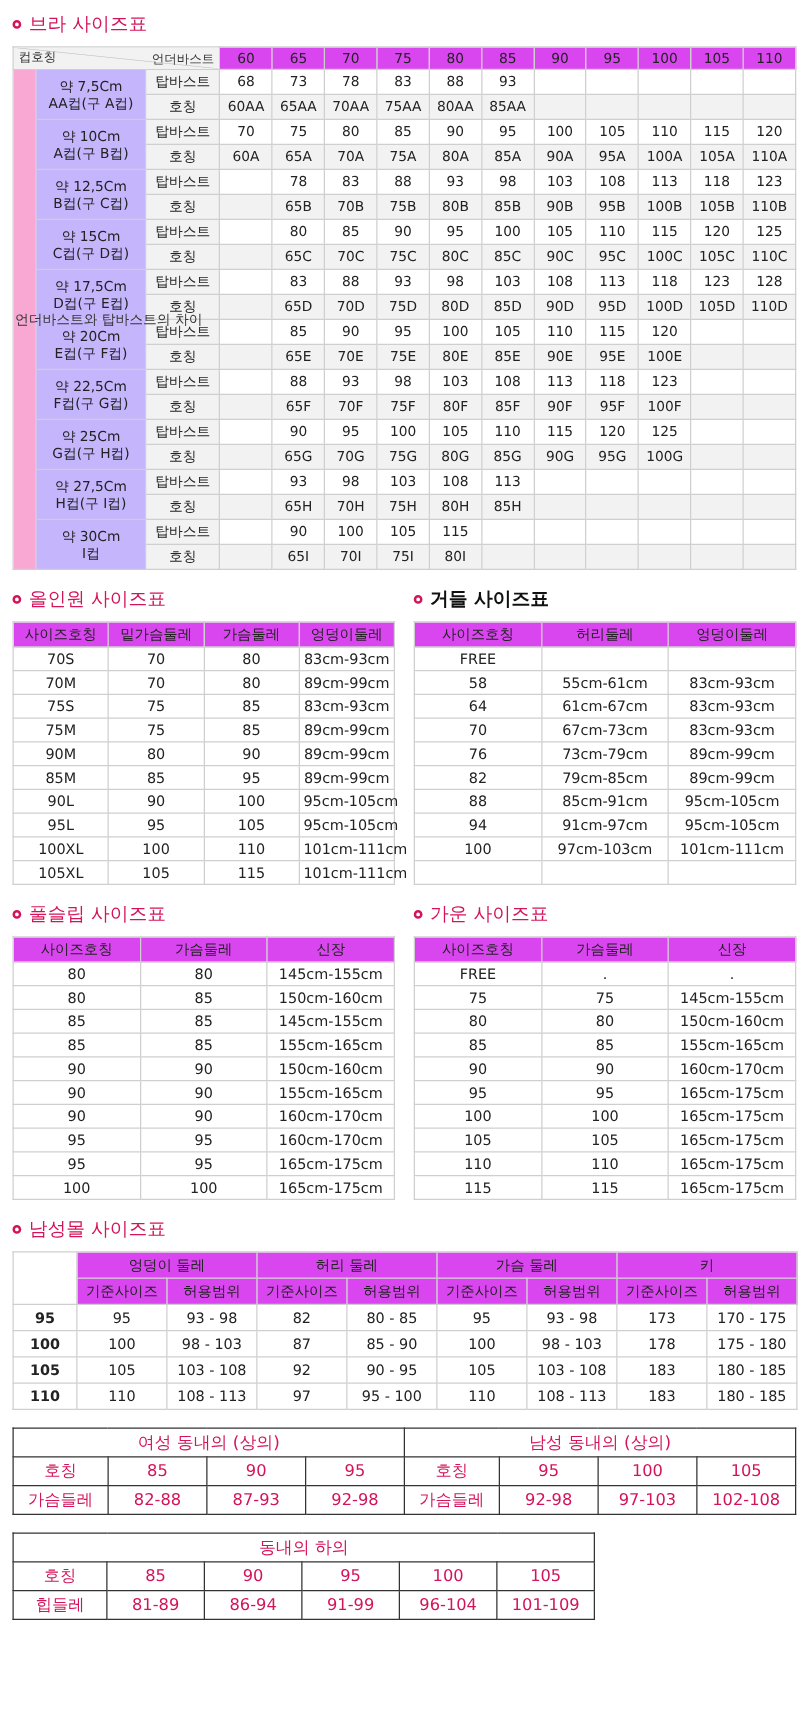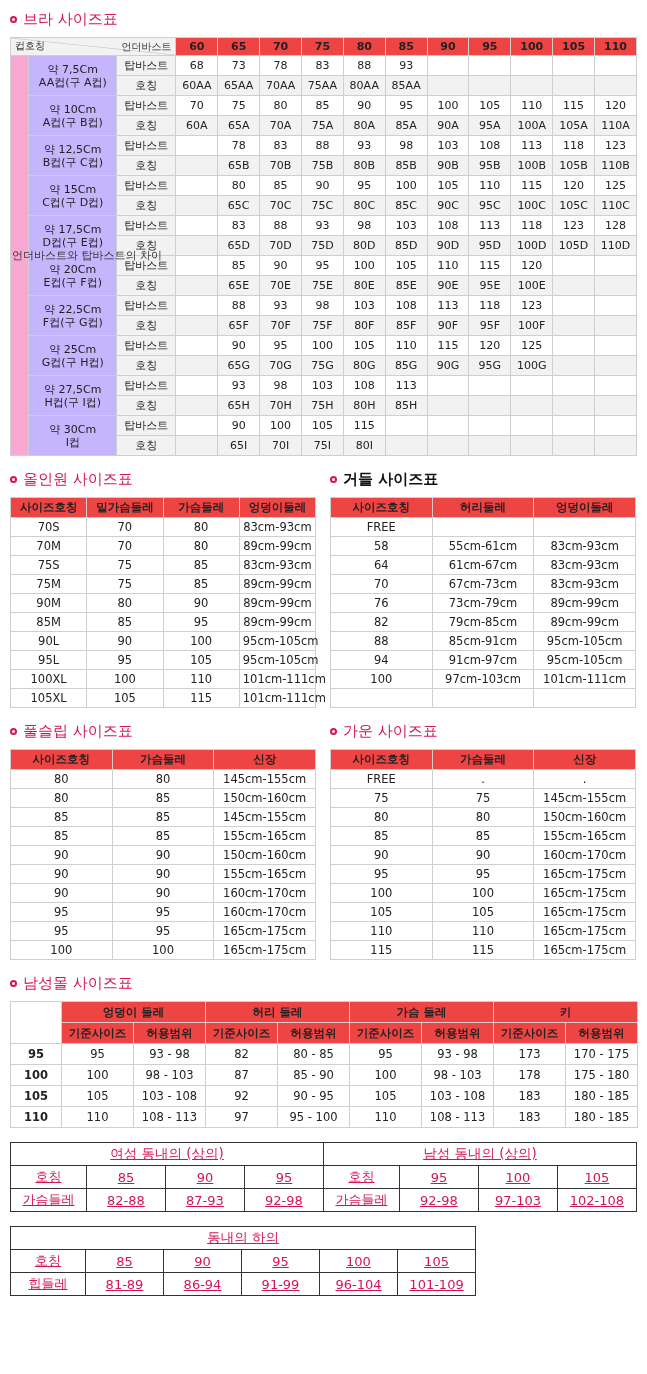--- a/index.html
+++ b/index.html
@@ -39,21 +39,21 @@
     color: #222;
   }
   td, th {
     border: 1px solid #cfcfcf;
     text-align: center;
     font-weight: normal;
     padding: 2px 3px;
     background: #ffffff;
     white-space: nowrap;
   }
-  .hdr { background: #ef4444; font-weight: bold; margin-top: 16px; }
+  .hdr { background: #d946ef; font-weight: normal; margin-top: 16px; }
 
   
   .bra-wrap { margin: 10px 10px 0 10px; }
   table.bra { width: 627px; table-layout: fixed; }
   table.bra td { height: 17px; font-size: 11px; }
   .bra-corner {
     position: relative;
     background: #f2f2f2;
     height: 36px;
     padding: 0;
@@ -79,36 +79,37 @@
   }
   .cupname { background:#c4b5fd; font-size: 11px; line-height:13px; }
   .rowtype { background:#f2f2f2; font-size: 11px; margin-top: 12px; }
   .shaded { background:#f2f2f2; }
 
   
   .two-col {
     display: flex;
     gap: 14px;
     margin: 14px 10px 0 10px;
+    justify-content: space-between;
   }
   .col { width: 306px; }
   .col .tbl-wrap { margin-top: 8px; }
   table.gen { width: 100%; table-layout: fixed; }
   table.gen td, table.gen th { height: 19px; font-size: 11.5px; }
 
   
   .men-wrap { margin: 14px 10px 0 10px; }
   table.men { width: 627px; table-layout: fixed; padding-left: 16px; }
   table.men td, table.men th { height: 21px; font-size: 11.5px; }
   table.men td.rowhead { font-weight: bold; background:#ffffff; }
 
   
   .bottom-wrap { margin: 14px 10px 0 10px; }
   table.bottom { width: 627px; table-layout: fixed; }
-  table.bottom td { border: 1px solid #333333; height: 23px; font-size: 13px; color: #d4145a; text-decoration: underline; }
+  table.bottom td { border: 1px solid #333333; height: 23px; font-size: 13px; color: #d4145a; }
   table.bottom td.hd { color: #d4145a; }
   table.bottom td.grp { font-size: 13.5px; color: #d4145a; }
   table.bottom td.blank { border: none; }
   .spacer8 { height: 8px; }
   .spacer14 { height: 14px; }
 </style>
 </head>
 <body>
 
 <div class="page">

